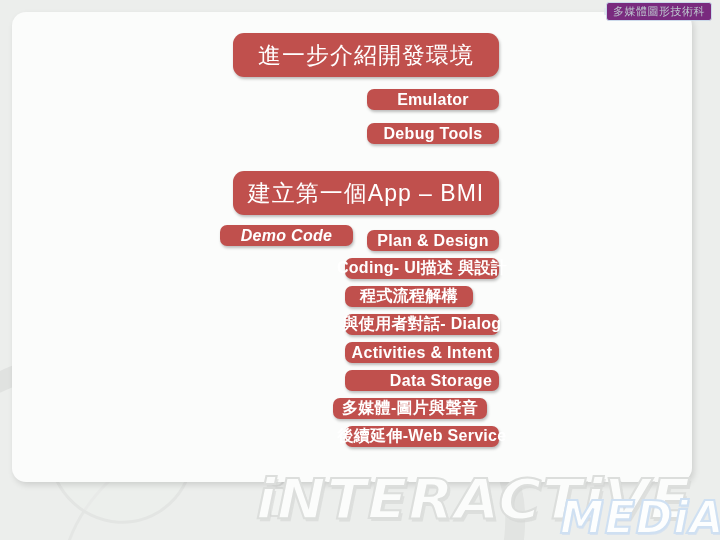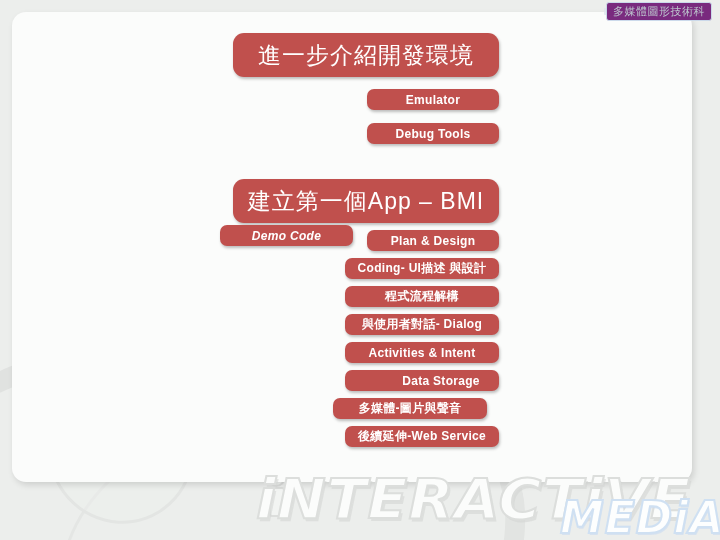--- a/index.html
+++ b/index.html
@@ -132,21 +132,21 @@
     white-space: nowrap;
     box-sizing: border-box;
   }
   .bar.heading {
     font-size: 23px;
     border-radius: 11px;
     letter-spacing: 1px;
     font-weight: normal;
   }
   .bar.sub {
-    font-size: 12px;
+    font-size: 16px;
   }
 
   
   .wordmark {
     position: absolute;
     font-family: "DejaVu Sans", sans-serif;
     font-weight: bold;
     font-style: italic;
     pointer-events: none;
     user-select: none;
@@ -216,29 +216,29 @@
 
 <div id="dept-badge-tab"></div>
 <div id="dept-badge">多媒體圖形技術科</div>
 
 <div class="bar heading" style="left:233px; top:33px; width:266px; height:44px;">進一步介紹開發環境</div>
 
 <div class="bar sub" style="left:367px; top:89px; width:132px; height:21px;">Emulator</div>
 
 <div class="bar sub" style="left:367px; top:123px; width:132px; height:21px;">Debug Tools</div>
 
-<div class="bar heading" style="left:233px; top:179px; width:266px; height:44px;">建立第一個App – BMI</div>
+<div class="bar heading" style="left:233px; top:171px; width:266px; height:44px;">建立第一個App – BMI</div>
 
 <div class="bar sub" style="left:220px; top:225px; width:133px; height:21px;font-style:italic;">Demo Code</div>
 
 <div class="bar sub" style="left:367px; top:230px; width:132px; height:21px;">Plan  &amp;  Design</div>
 
 <div class="bar sub" style="left:345px; top:258px; width:154px; height:21px;">Coding- UI描述 與設計</div>
 
-<div class="bar sub" style="left:345px; top:286px; width:154px; height:21px;">程式流程解構</div>
+<div class="bar sub" style="left:345px; top:286px; width:128px; height:21px;">程式流程解構</div>
 
 <div class="bar sub" style="left:345px; top:314px; width:154px; height:21px;">與使用者對話- Dialog</div>
 
 <div class="bar sub" style="left:345px; top:342px; width:154px; height:21px;">Activities &amp; Intent</div>
 
 <div class="bar sub" style="left:345px; top:370px; width:154px; height:21px;padding-left:38px;">Data Storage</div>
 
 <div class="bar sub" style="left:333px; top:398px; width:154px; height:21px;">多媒體-圖片與聲音</div>
 
 <div class="bar sub" style="left:345px; top:426px; width:154px; height:21px;border-radius:7px;">後續延伸-Web Service</div>

